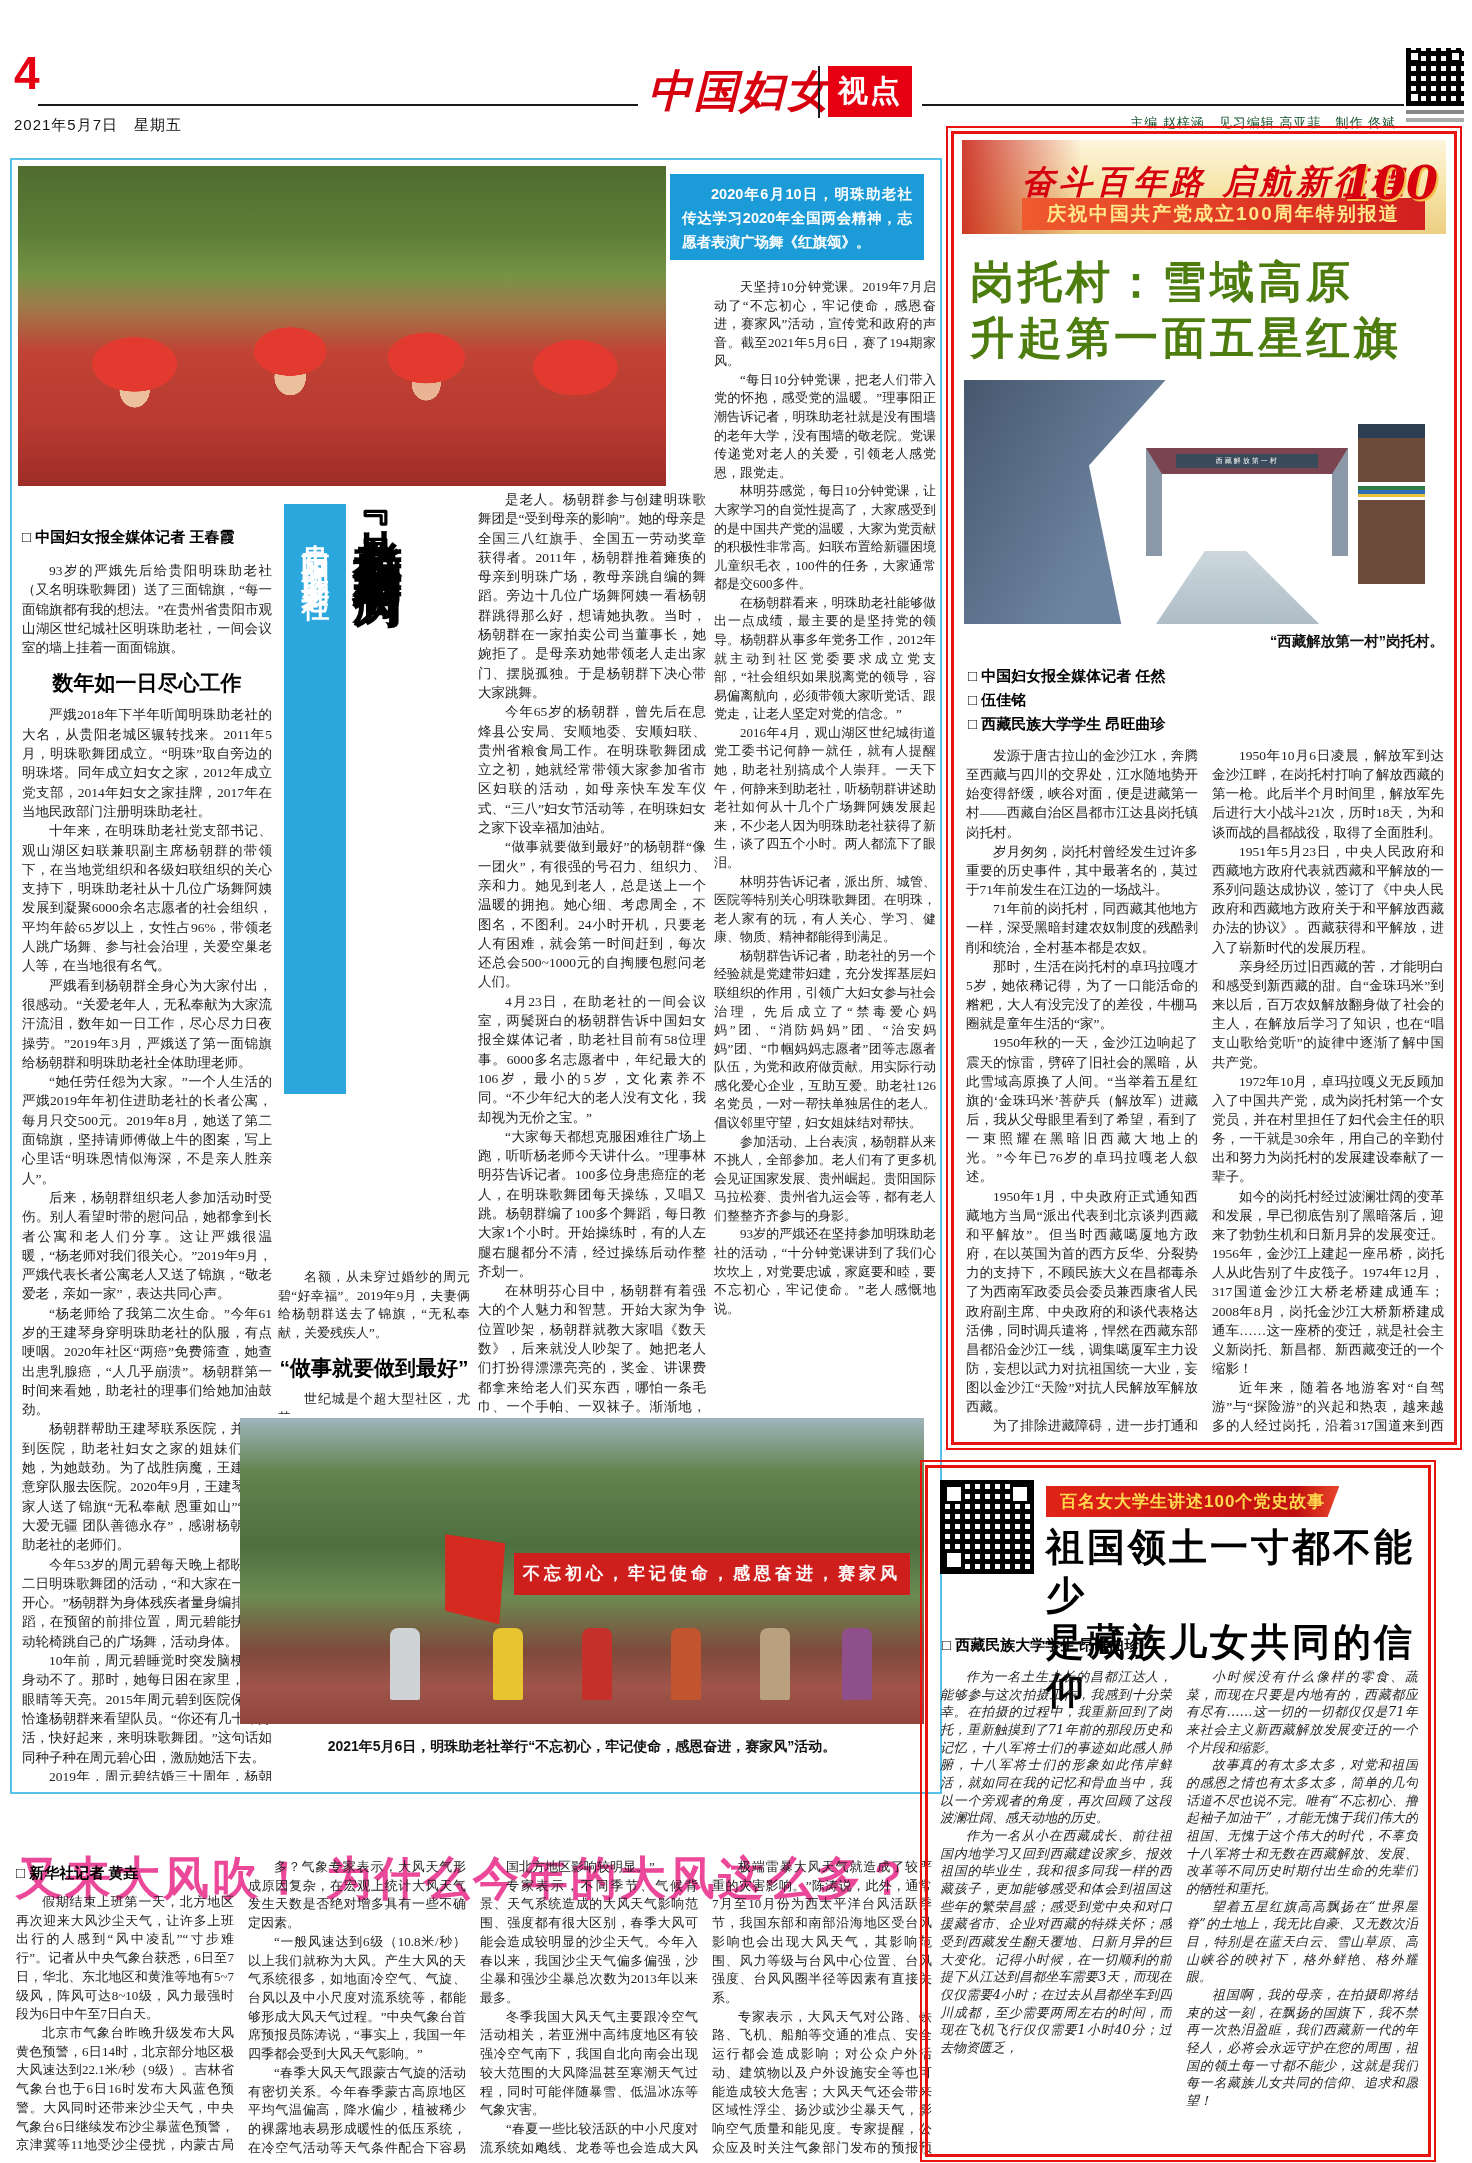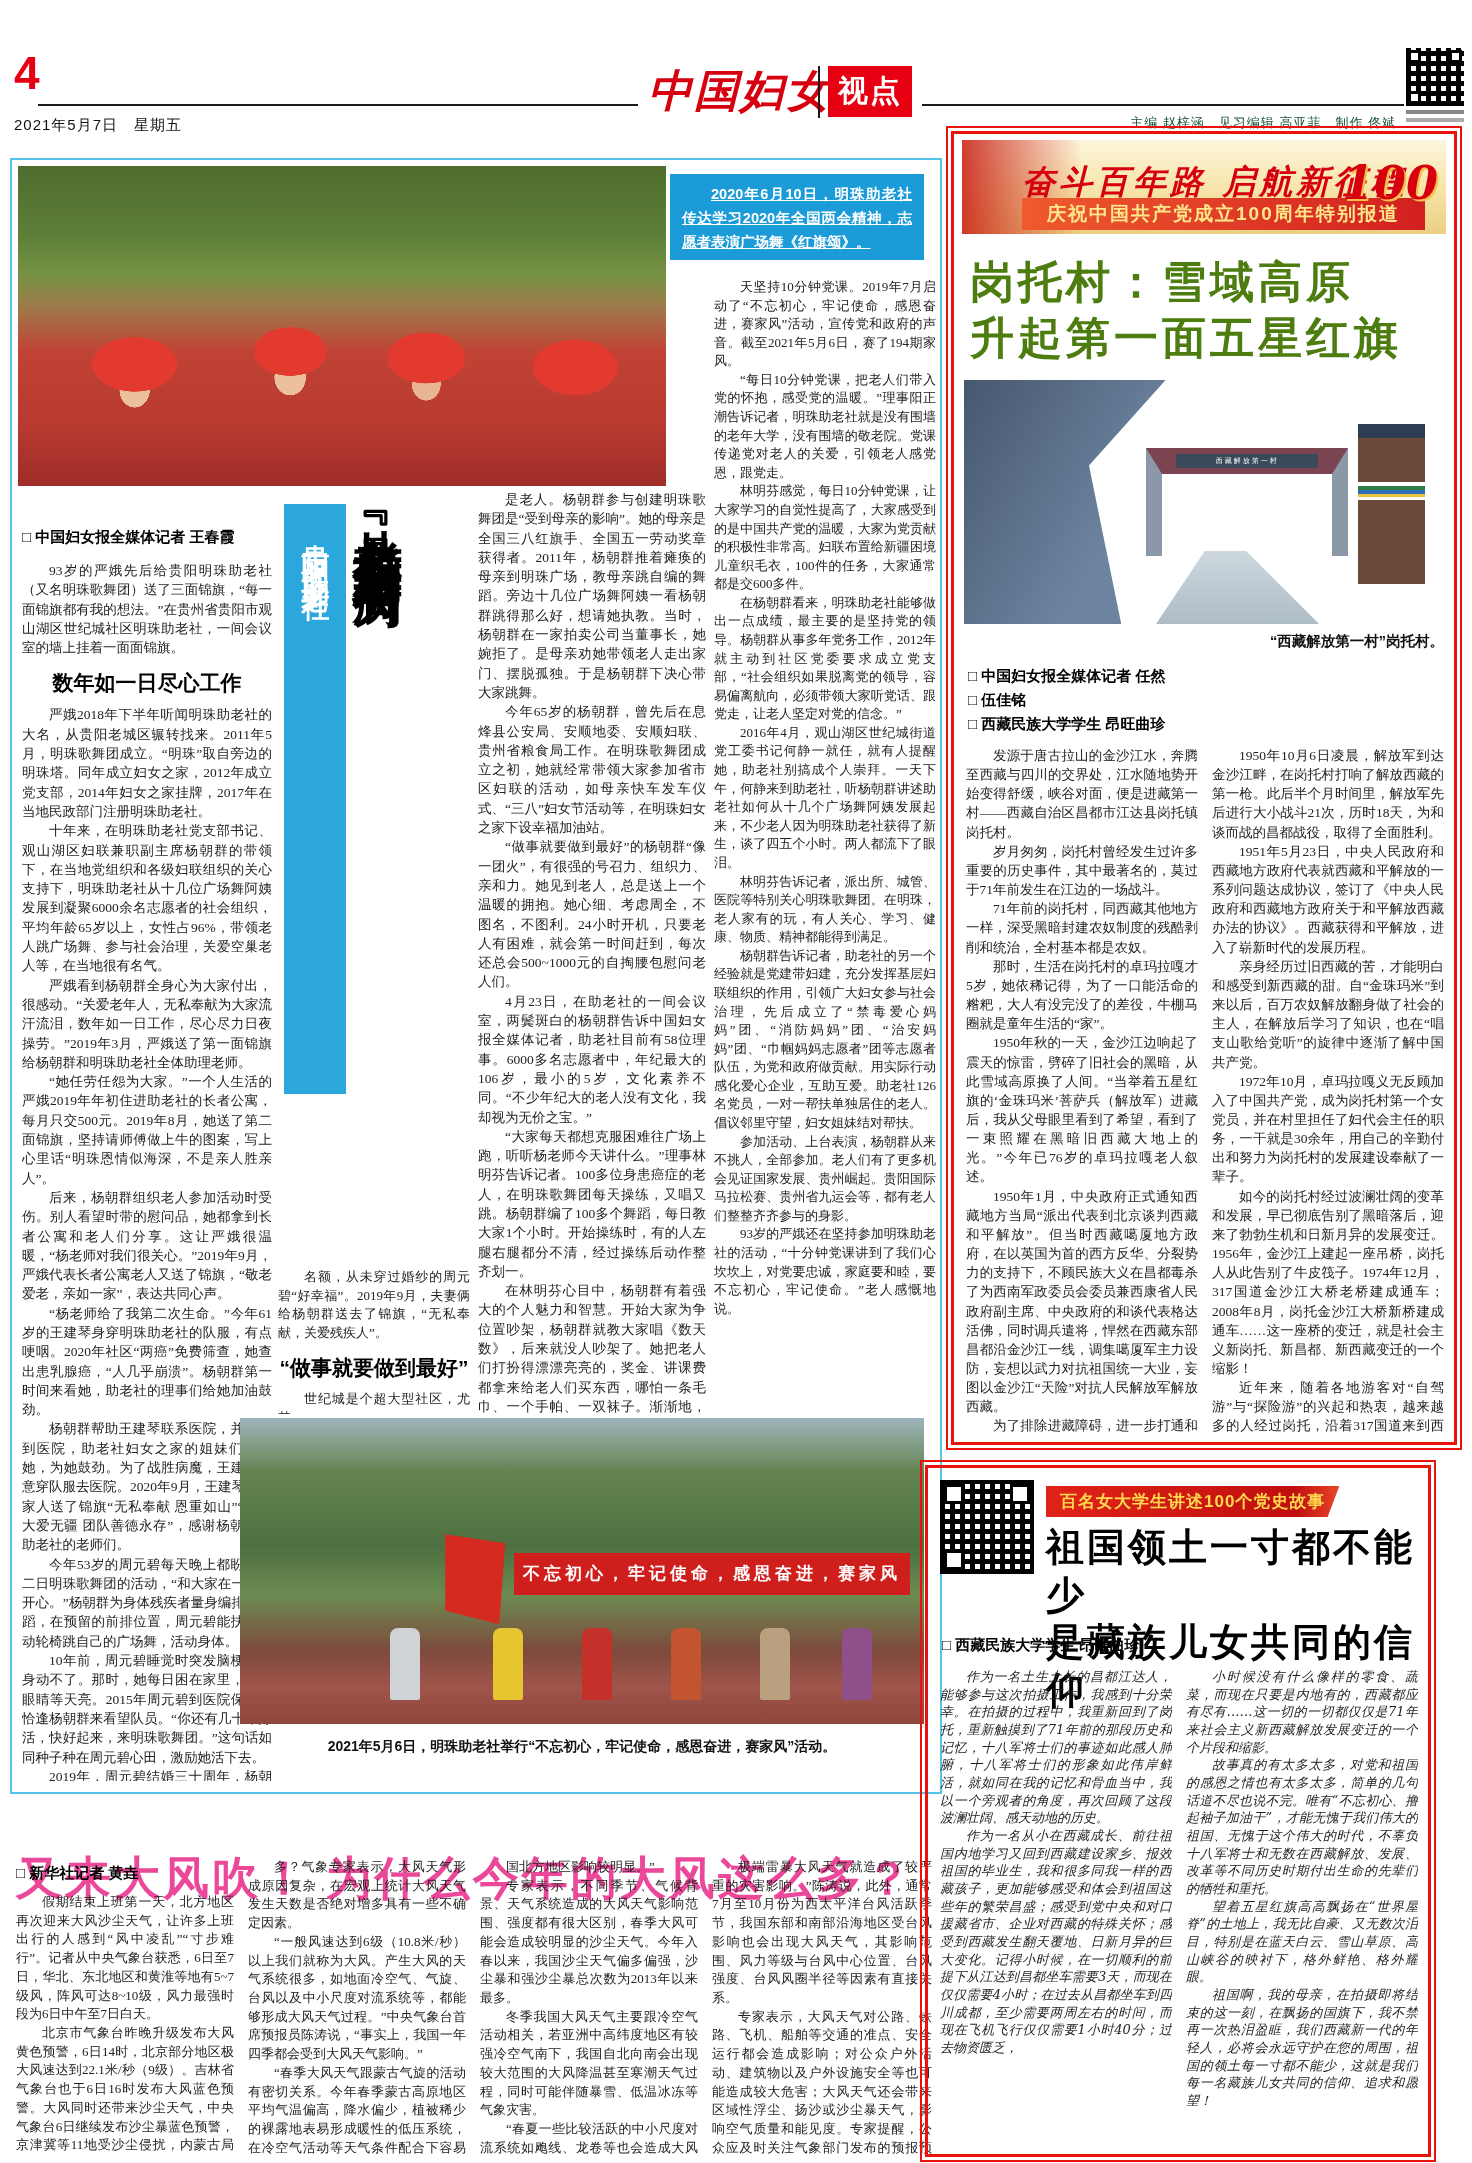--- a/index.html
+++ b/index.html
@@ -17,21 +17,21 @@
   .staff{font:13px "Liberation Sans",sans-serif;color:#14532d;letter-spacing:1px;}
   .qr{background:
       repeating-linear-gradient(0deg,#000 0 5px,transparent 5px 10px),
       repeating-linear-gradient(90deg,#000 0 5px,#fff 5px 10px);}
   .qr .f{position:absolute;width:22%;height:22%;background:#fff;border:3px solid #000;box-sizing:border-box;}
   .qr .f.tl{left:4%;top:4%;} .qr .f.tr{right:4%;top:4%;} .qr .f.bl{left:4%;bottom:4%;}
   
   .main-frame{border:2px solid #56c2ea;background:#fff;}
   .photo{overflow:hidden;}
   .caption-box{background:#1b9cd8;color:#fff;font:bold 14.5px "Liberation Sans",sans-serif;
-               line-height:1.65;padding:9px 12px;text-align:justify;text-indent:2em;box-sizing:border-box;text-decoration:underline;}
+               line-height:1.65;padding:9px 12px;text-align:justify;text-indent:2em;box-sizing:border-box;}
   .col{overflow:hidden;font-size:13.5px;line-height:1.43;text-align:justify;}
   .para{margin:0;text-indent:2em;}
   .subhead{font:bold 21px "Liberation Sans",sans-serif;text-align:center;margin:12px 0 8px;color:#000;}
   .byline{font:bold 15px "Liberation Sans",sans-serif;color:#000;margin:2px 0 14px;}
   .kicker{background:#2ba7dd;color:#fff;writing-mode:vertical-rl;text-orientation:upright;
           font:bold 28px "Liberation Sans",sans-serif;letter-spacing:8px;padding:18px 12px;
           box-sizing:border-box;text-align:left;}
   .vheadline{writing-mode:vertical-rl;text-orientation:upright;
              font:bold 50px "Liberation Sans",sans-serif;color:#000;letter-spacing:4px;line-height:1.12;}
   .photo-caption{font:bold 14px "Liberation Sans",sans-serif;color:#111;text-align:center;}

